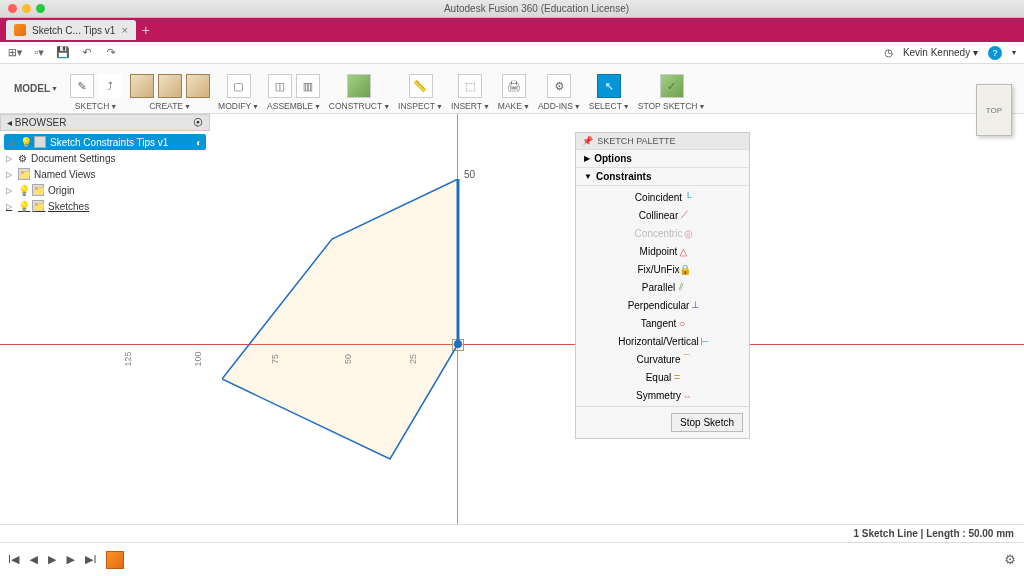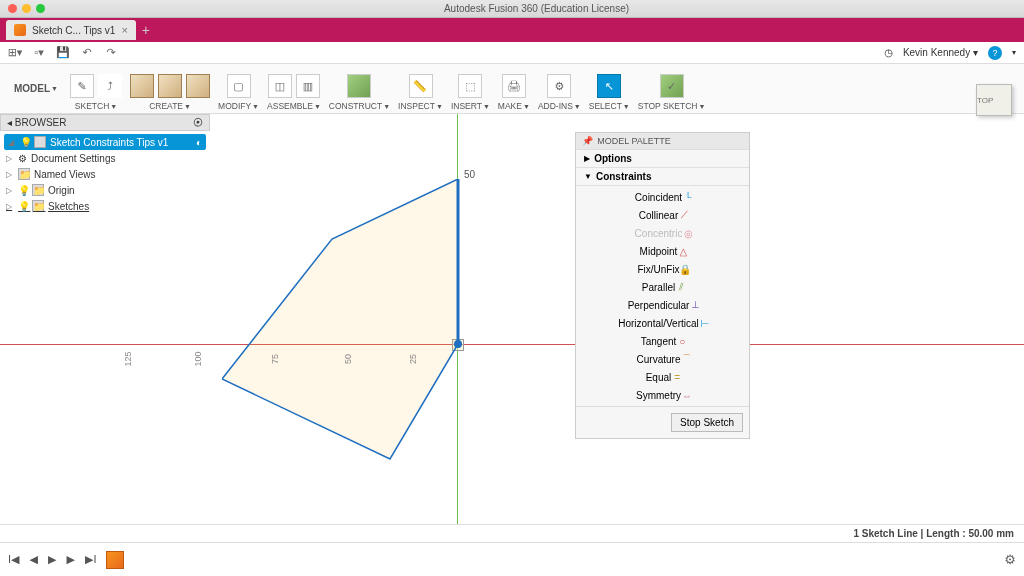--- a/index.html
+++ b/index.html
@@ -54,21 +54,21 @@
 .pal-hdr { background: #e8e8e8; padding: 3px 6px; display: flex; align-items: center; gap: 4px; border-bottom: 1px solid #ddd; font-size: 9px; color: #555; }
 .pal-sec { padding: 3px 8px; border-bottom: 1px solid #e0e0e0; display: flex; align-items: center; gap: 4px; cursor: pointer; }
 .pal-sec .arrow { font-size: 8px; }
 .pal-body { padding: 2px 0; }
 .pal-row { display: flex; align-items: center; justify-content: center; padding: 3px 10px 3px 14px; cursor: pointer; }
 .pal-row.disabled { color: #bbb; }
 .pal-row .ic { width: 12px; height: 12px; display: flex; align-items: center; justify-content: center; font-size: 10px; }
 .pal-foot { padding: 6px; display: flex; justify-content: flex-end; border-top: 1px solid #ddd; }
 .stop-btn { background: #f0f0f0; border: 1px solid #bbb; padding: 3px 8px; font-size: 10px; cursor: pointer; }
 
-.viewcube { position: absolute; top: -30px; right: 12px; width: 36px; height: 32px; background: #f0f0e8; border: 1px solid #bbb; display: flex; align-items: center; font-size: 8px; color: #777; box-shadow: 2px 2px 4px rgba(0,0,0,0.2); }
+.viewcube { position: absolute; top: -30px; right: 12px; width: 36px; height: 52px; background: #f0f0e8; border: 1px solid #bbb; display: flex; align-items: center; justify-content: center; font-size: 8px; color: #777; box-shadow: 2px 2px 4px rgba(0,0,0,0.2); }
 
 .status { position: absolute; bottom: 34px; left: 0; right: 0; height: 18px; background: #fff; border-top: 1px solid #ddd; display: flex; align-items: center; justify-content: space-between; padding: 0 10px; font-size: 10px; color: #444; }
 
 .timeline { position: absolute; bottom: 0; left: 0; right: 0; height: 34px; background: #fff; border-top: 1px solid #ddd; display: flex; align-items: center; padding: 0 8px; gap: 10px; }
 .tl-btn { font-size: 11px; color: #555; cursor: pointer; }
 .tl-sketch-ic { width: 18px; height: 18px; background: linear-gradient(135deg,#f7931e,#e86a1b); border: 1px solid #c05a10; }
 .tl-gear { margin-left: auto; font-size: 13px; color: #666; }
 
 .dim-label { position: absolute; font-size: 10px; color: #555; }
 </style>
@@ -274,21 +274,21 @@
           <span class="tree-bulb">💡</span>
           <span class="tree-ic">📁</span>
           <span>Sketches</span>
       </div>
     </div>
   </div>
 
   <div class="palette">
     <div class="pal-hdr">
       <span>📌</span>
-      <span>MODEL PALETTE</span>
+      <span>SKETCH PALETTE</span>
     </div>
     <div class="pal-sec">
       <span class="arrow">▶</span>
         <b>Options</b>
     </div>
     <div class="pal-sec">
       <span class="arrow">▼</span>
         <b>Constraints</b>
     </div>
     <div class="pal-body" id="constraint-list">
@@ -314,26 +314,26 @@
         </div>
         <div class="pal-row">
           <span>Parallel</span>
           <span class="ic" style="color: rgb(112, 160, 80);">⫽</span>
         </div>
         <div class="pal-row">
           <span>Perpendicular</span>
           <span class="ic" style="color: rgb(128, 96, 192);">⟂</span>
         </div>
         <div class="pal-row">
+          <span>Tangent</span>
+          <span class="ic" style="color: rgb(208, 80, 80);">○</span>
+        </div>
+        <div class="pal-row">
           <span>Horizontal/Vertical</span>
           <span class="ic" style="color: rgb(6, 150, 215);">⊢</span>
-        </div>
-        <div class="pal-row">
-          <span>Tangent</span>
-          <span class="ic" style="color: rgb(208, 80, 80);">○</span>
         </div>
         <div class="pal-row">
           <span>Curvature</span>
           <span class="ic" style="color: rgb(224, 128, 48);">⌒</span>
         </div>
         <div class="pal-row">
           <span>Equal</span>
           <span class="ic" style="color: rgb(192, 160, 48);">=</span>
         </div>
         <div class="pal-row">

